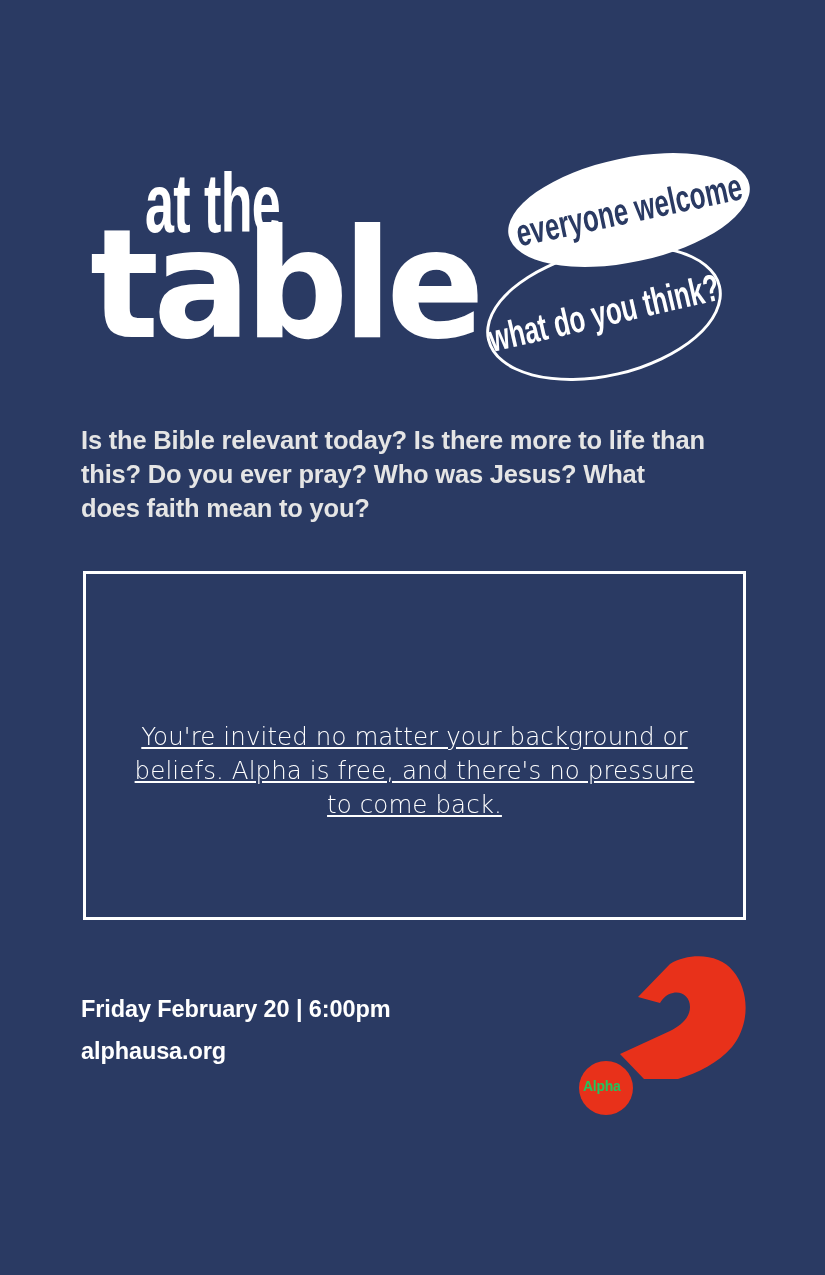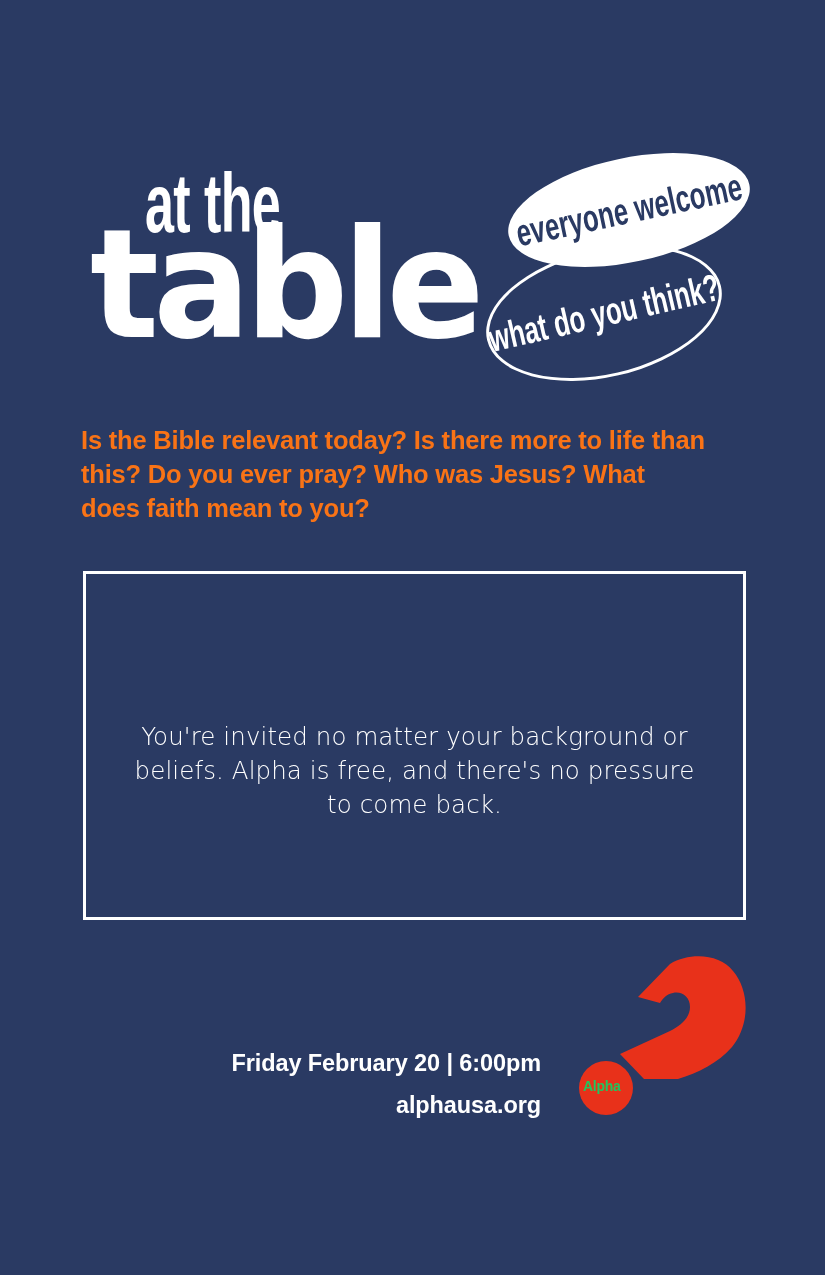--- a/index.html
+++ b/index.html
@@ -97,21 +97,21 @@
     font-size: 38px;
     letter-spacing: 0px;
   }
 
   
   .lead {
     position: absolute;
     left: 81px;
     top: 424px;
     width: 625px;
-    color: #f97316;
+    color: #e5e5e5;
     font-family: "Liberation Sans", sans-serif;
     font-weight: 700;
     font-size: 25.5px;
     line-height: 1.33;
     letter-spacing: -0.2px;
   }
 
   
   .infobox {
     position: absolute;
@@ -133,35 +133,35 @@
     color: #ffffff;
     font-family: "DejaVu Sans", sans-serif;
     font-weight: 300;
     font-size: 24.5px;
     line-height: 1.40;
     letter-spacing: 0.1px;
   }
   .infobox p.second {
     margin-top: 51px;
     width: 590px;
+    text-decoration: underline;
   }
 
   
   .details {
     position: absolute;
     left: 81px;
-    top: 1047px;
+    top: 993px;
     width: 460px;
     color: #ffffff;
     font-family: "Liberation Sans", sans-serif;
     font-weight: 700;
     font-size: 23.5px;
     line-height: 1.38;
     letter-spacing: -0.1px;
-    text-align: right;
   }
   .details .when { white-space: nowrap; }
   .details .url { margin-top: 10px; }
 
   
   .alpha-logo {
     position: absolute;
     left: 578px;
     top: 955px;
     width: 175px;

